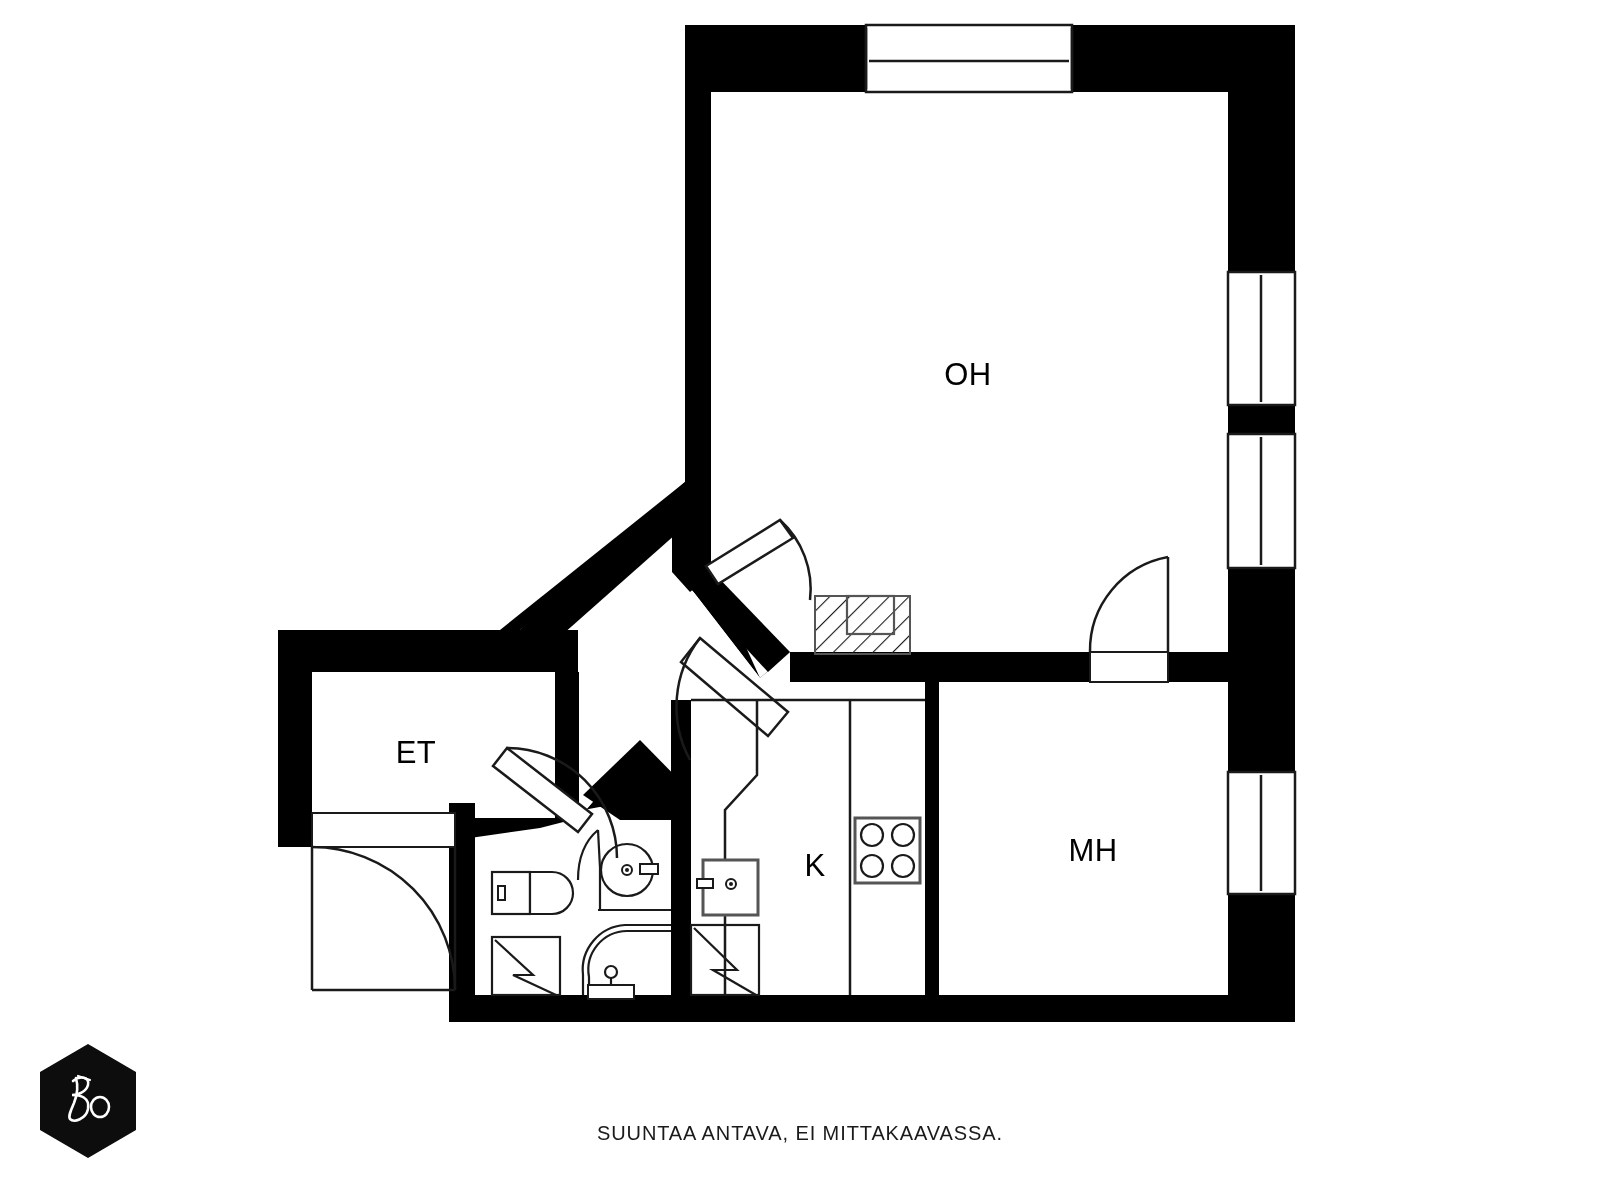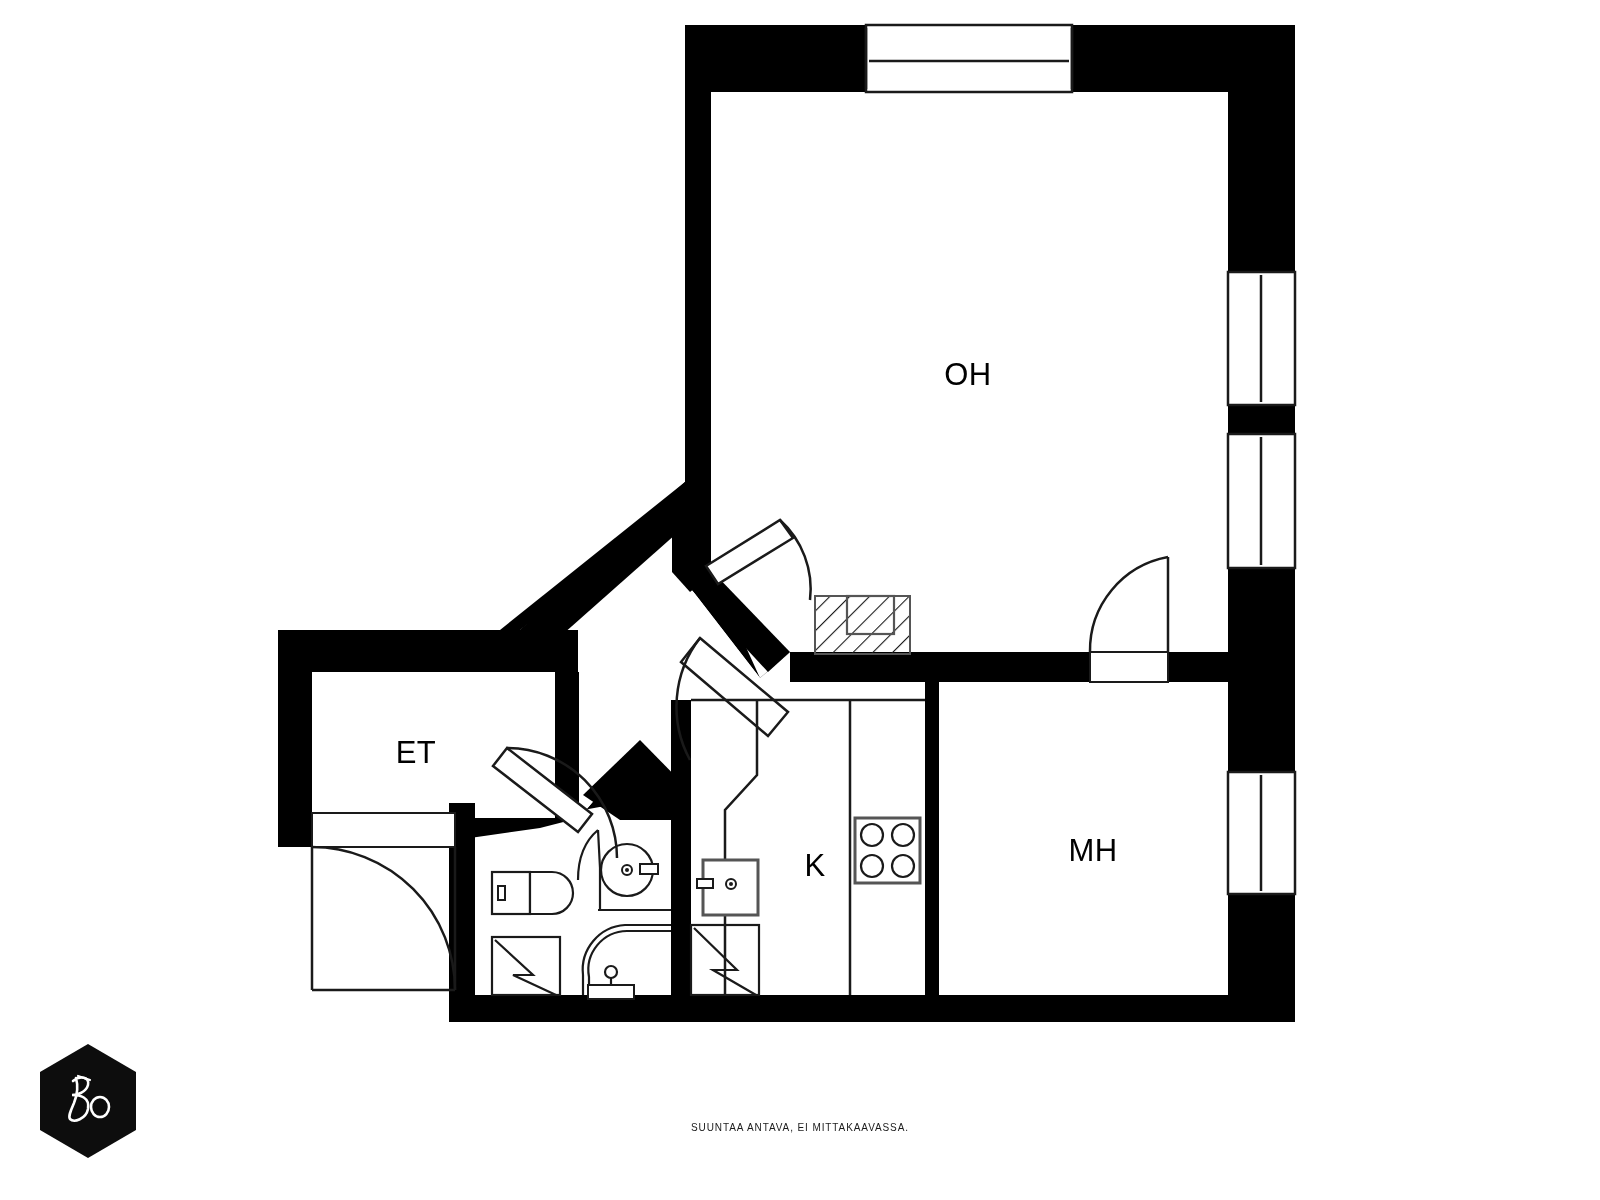--- a/index.html
+++ b/index.html
@@ -33,21 +33,21 @@
     dominant-baseline: middle;
     letter-spacing: 0.5px;
   }
   .caption-text {
     position: absolute;
     left: 0;
     top: 1122px;
     width: 1600px;
     text-align: center;
     font-family: "Liberation Sans", sans-serif;
-    font-size: 10px;
+    font-size: 20px;
     letter-spacing: 0.9px;
     color: #1a1a1a;
   }
   .logo-wrap {
     position: absolute;
     left: 38px;
     top: 1043px;
     width: 100px;
     height: 116px;
   }

